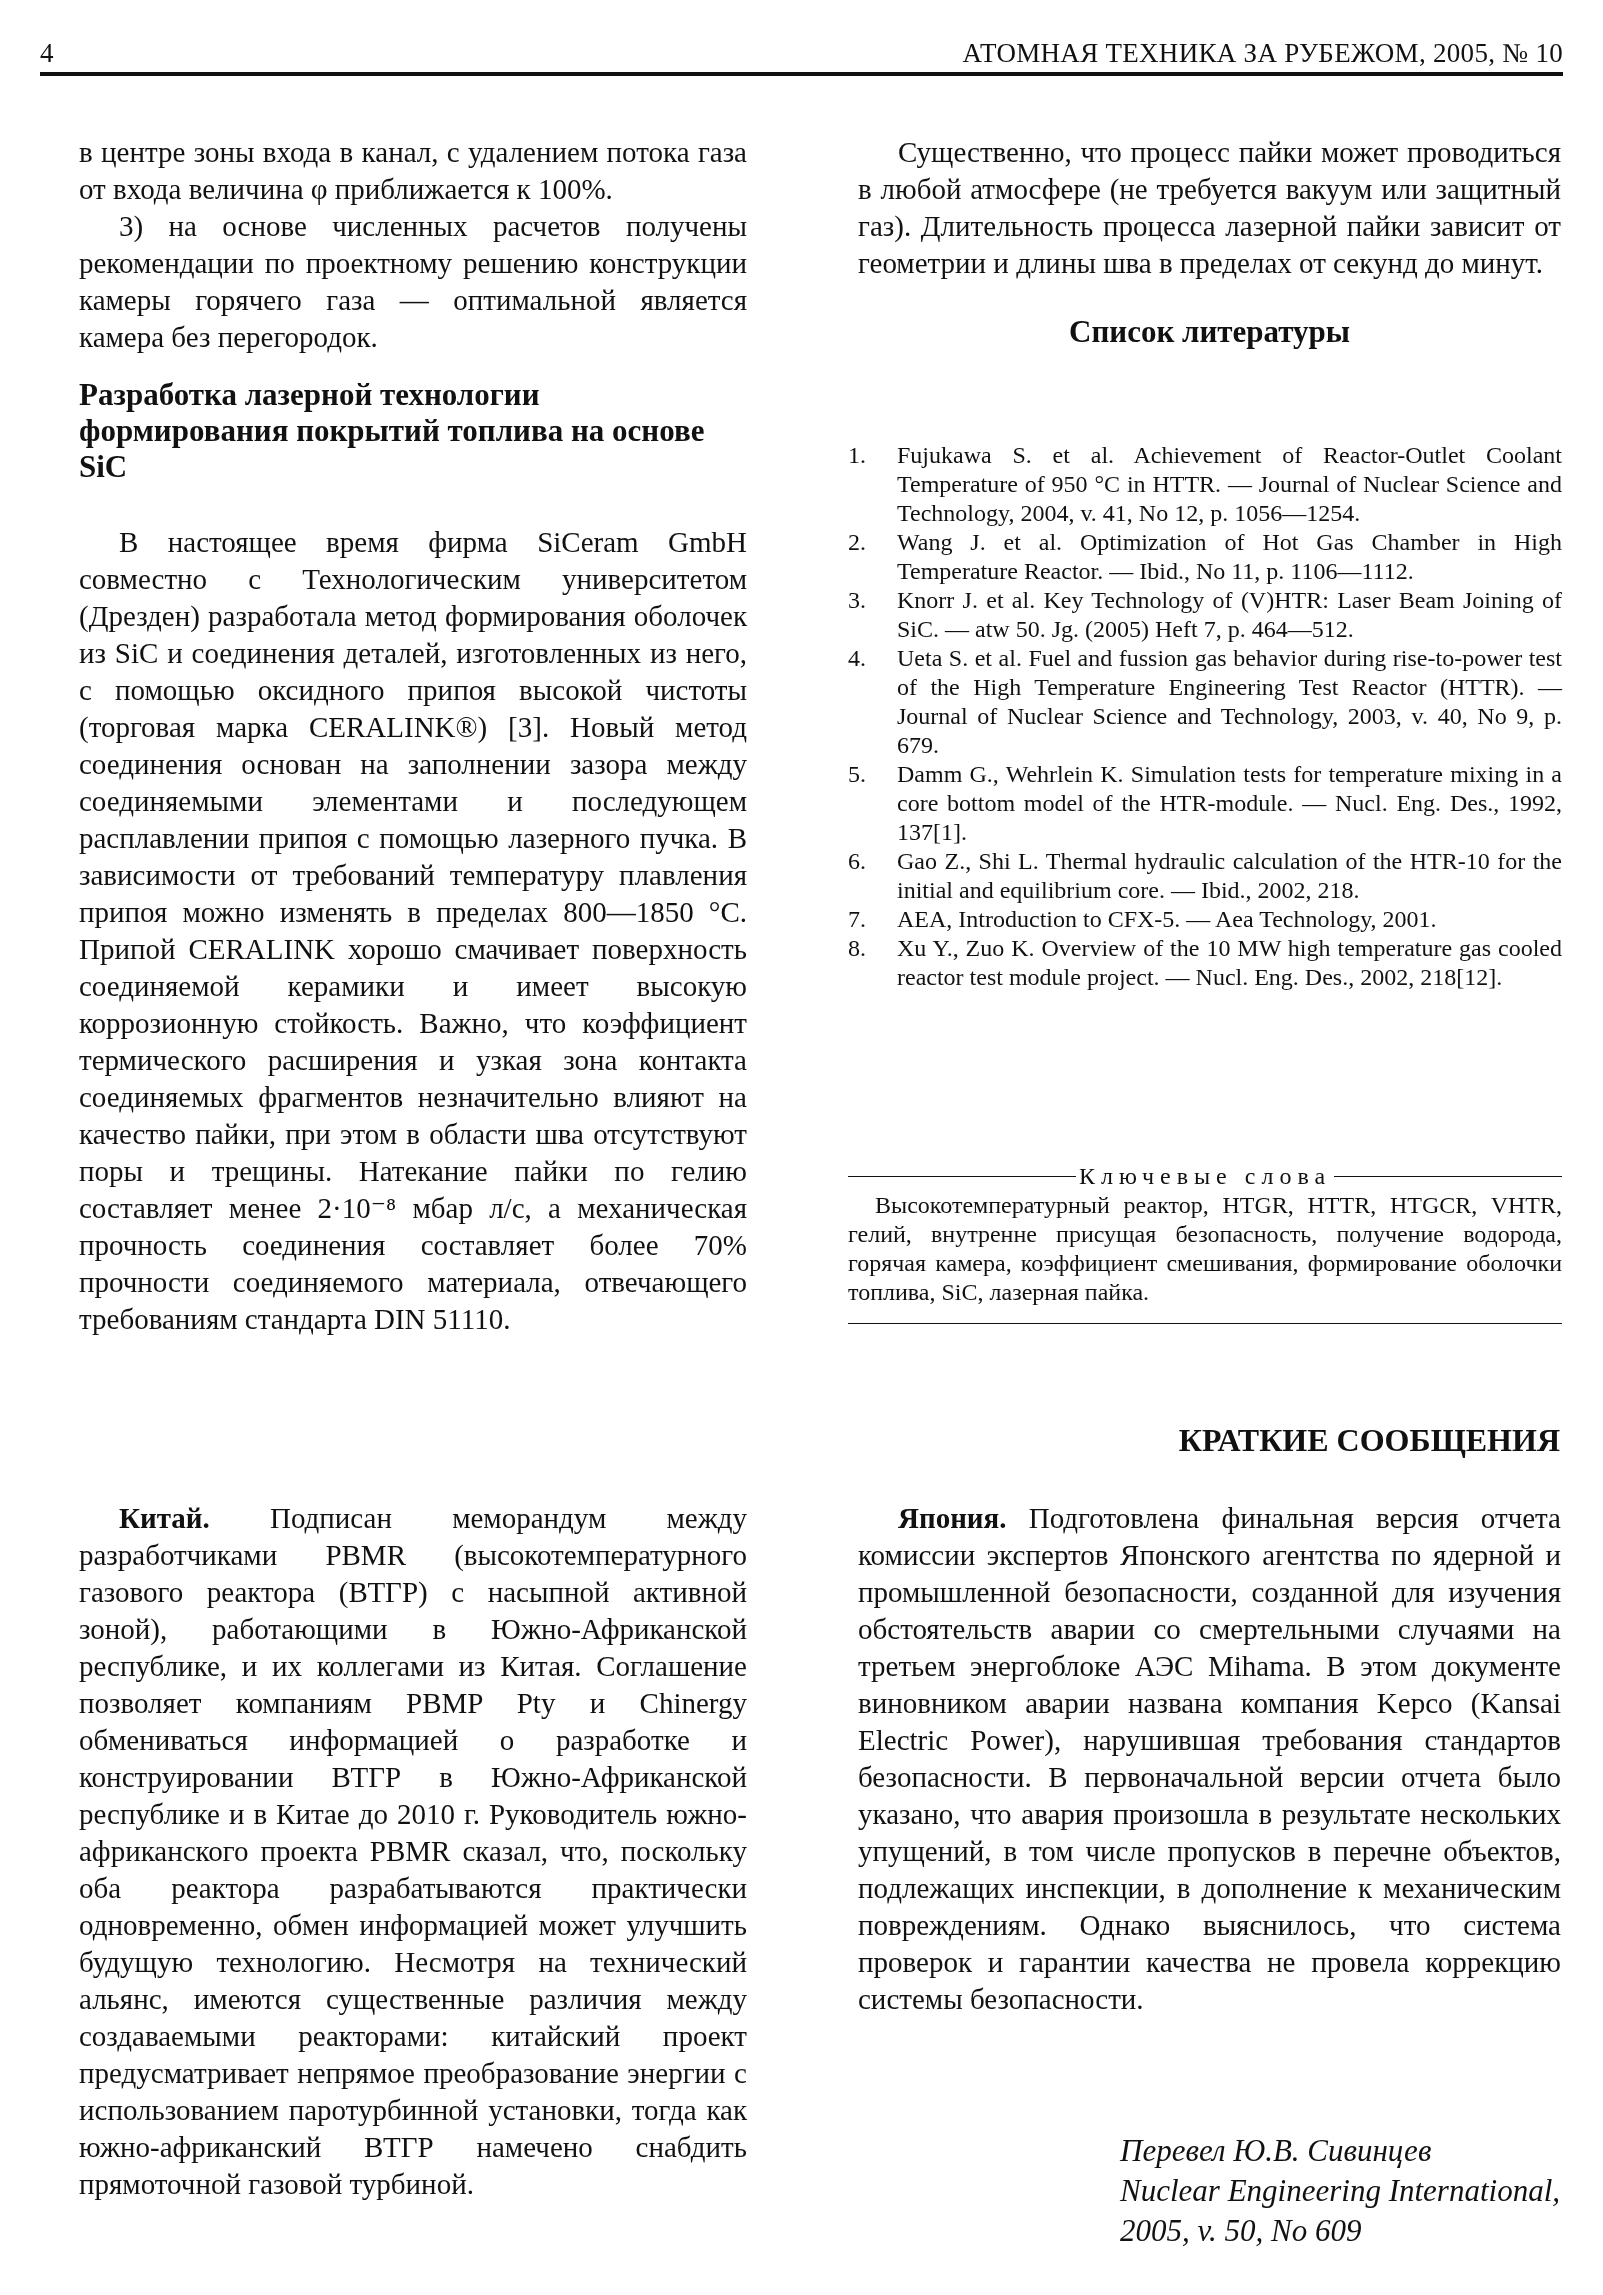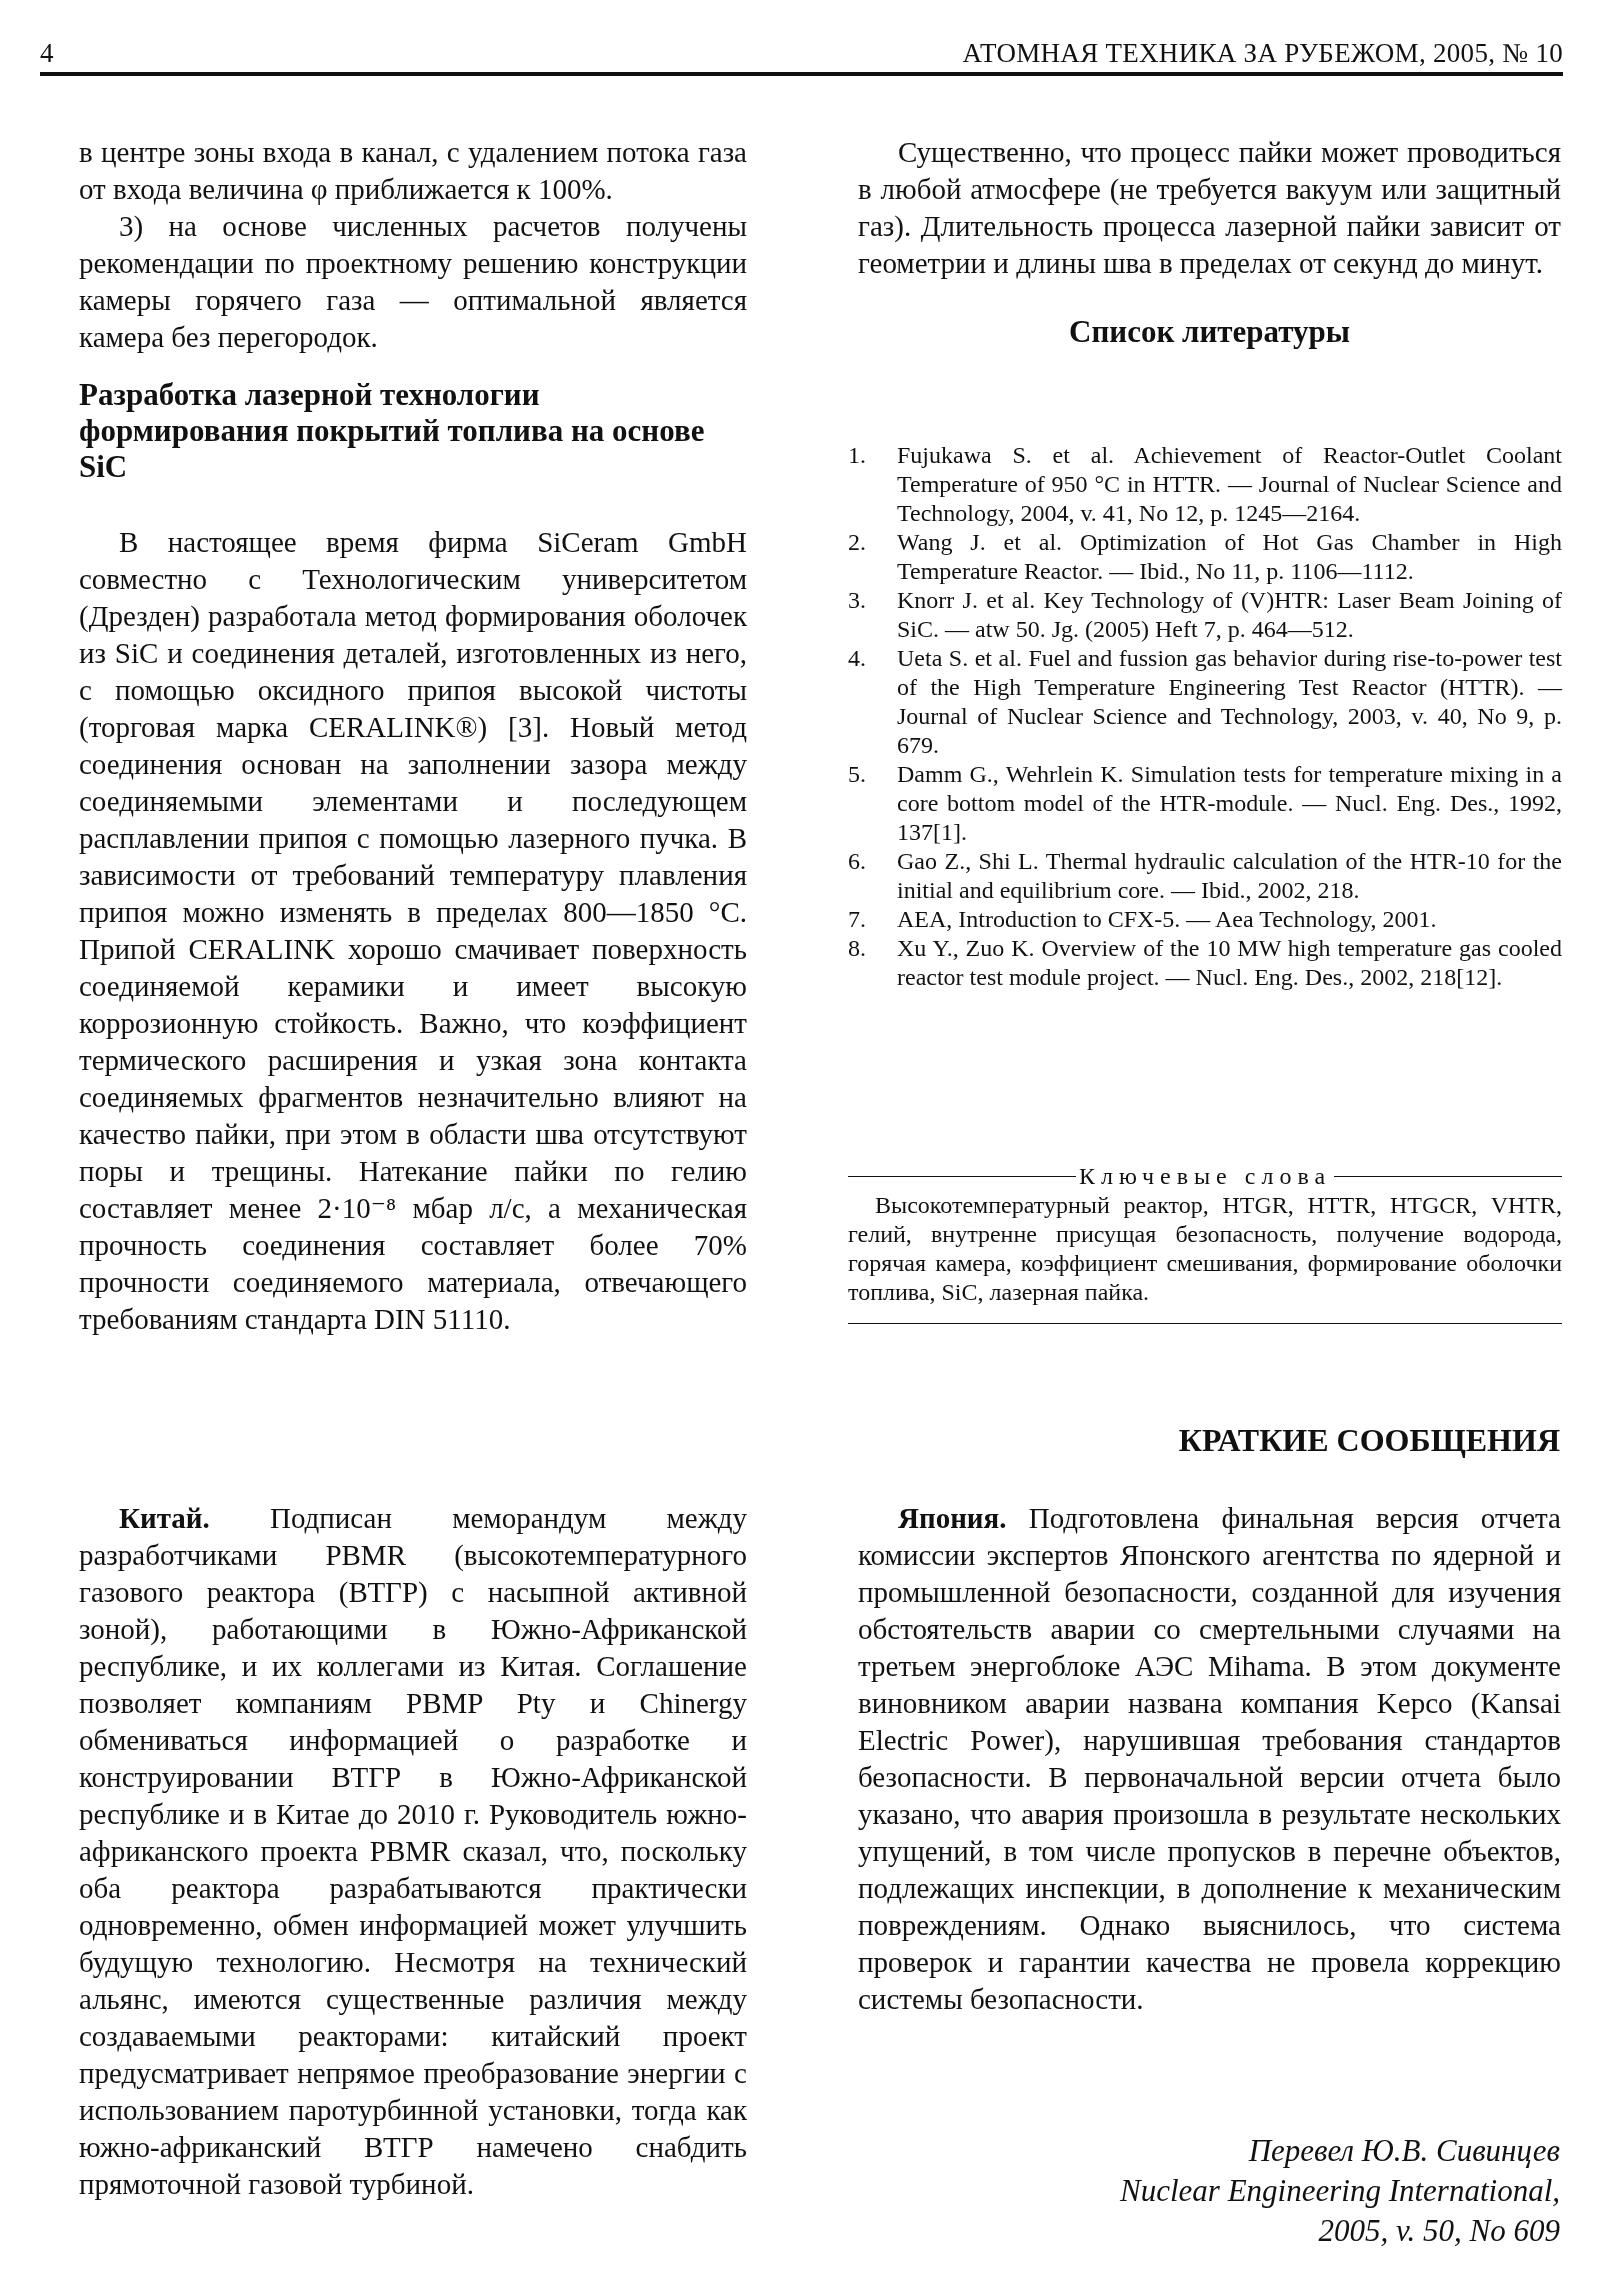--- a/index.html
+++ b/index.html
@@ -28,21 +28,21 @@
 
   .kw { position: absolute; left: 848px; width: 714px; top: 1162px; font-size: 24px; line-height: 29px; }
   .kw-title { display: flex; align-items: center; text-align: right; }
   .kw-title .line { flex: 1; height: 1.3px; background: #111; }
   .kw-title span { padding: 0 2.7px; letter-spacing: 6px; }
   .kw-body { text-align: justify; text-indent: 27px; }
   .kw-rule { height: 1.3px; background: #111; margin-top: 16px; }
 
   .section-title { position: absolute; right: 43px; top: 1422px; font-weight: bold; font-size: 32px; }
 
-  .sig { position: absolute; right: 43px; top: 2131px; font-style: italic; font-size: 31px; line-height: 40px; text-align: right; }
+  .sig { position: absolute; right: 43px; top: 2131px; font-style: italic; font-size: 31px; line-height: 40px; }
   .bold-lead { font-weight: bold; }
 </style>
 </head>
 <body>
 
 <div class="header">
   <span class="page-num">4</span>
   <span class="journal">АТОМНАЯ ТЕХНИКА ЗА РУБЕЖОМ, 2005, № 10</span>
   <div class="header-rule"></div>
 </div>
@@ -55,21 +55,21 @@
 </div>
 
 <div class="col right" style="top:134px;">
   <p class="indent">Существенно, что процесс пайки может проводиться в любой атмосфере (не требуется вакуум или защитный газ). Длительность процесса лазерной пайки зависит от геометрии и длины шва в пределах от секунд до минут.</p>
   <p class="refs-title" style="margin-top:31px;">Список литературы</p>
 </div>
 
 <div class="refs">
   <div class="ref">
       <span class="ref-num">1.</span>
-      <span class="ref-text">Fujukawa S. et al. Achievement of Reactor-Outlet Coolant Temperature of 950 °C in HTTR. — Journal of Nuclear Science and Technology, 2004, v. 41, No 12, p. 1245—2164.</span>
+      <span class="ref-text">Fujukawa S. et al. Achievement of Reactor-Outlet Coolant Temperature of 950 °C in HTTR. — Journal of Nuclear Science and Technology, 2004, v. 41, No 12, p. 1056—1254.</span>
     </div>
   <div class="ref">
       <span class="ref-num">2.</span>
       <span class="ref-text">Wang J. et al. Optimization of Hot Gas Chamber in High Temperature Reactor. — Ibid., No 11, p. 1106—1112.</span>
     </div>
   <div class="ref">
       <span class="ref-num">3.</span>
       <span class="ref-text">Knorr J. et al. Key Technology of (V)HTR: Laser Beam Joining of SiC. — atw 50. Jg. (2005) Heft 7, p. 464—512.</span>
     </div>
   <div class="ref">

